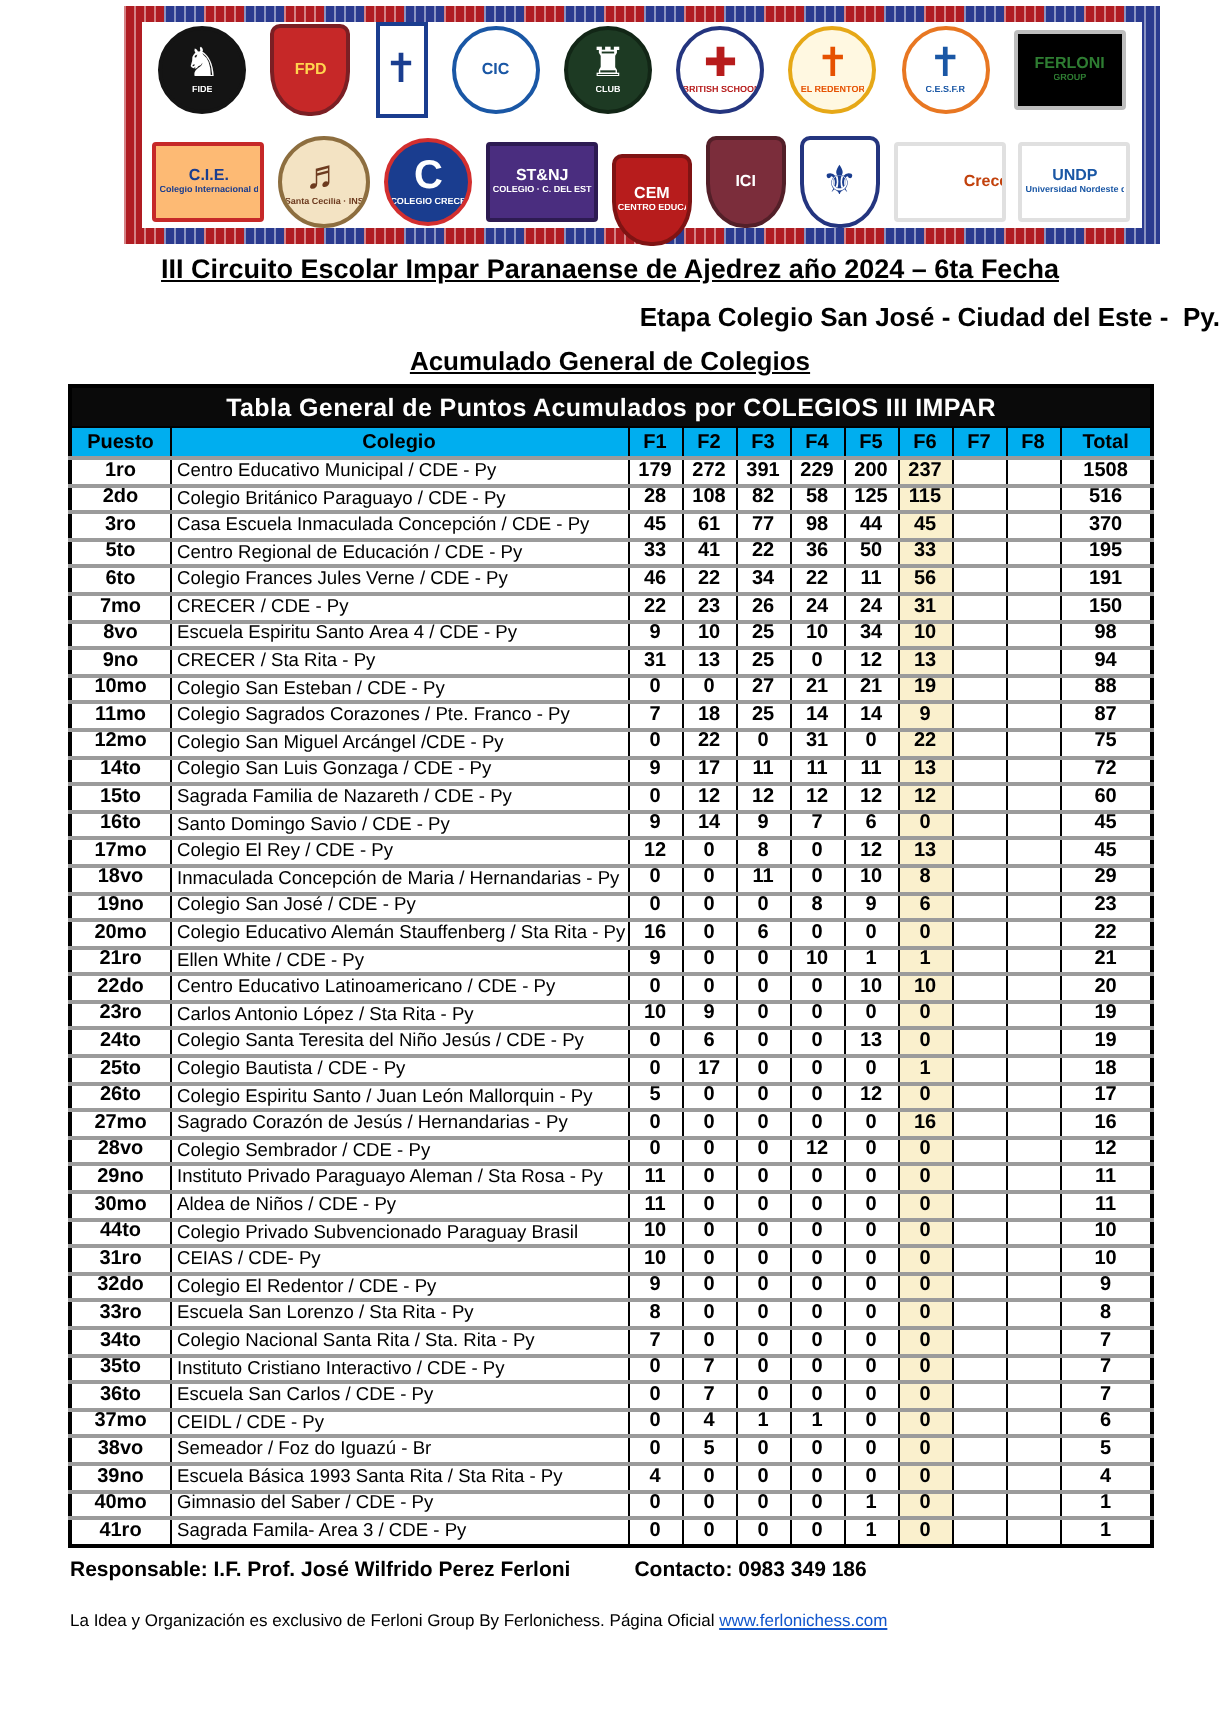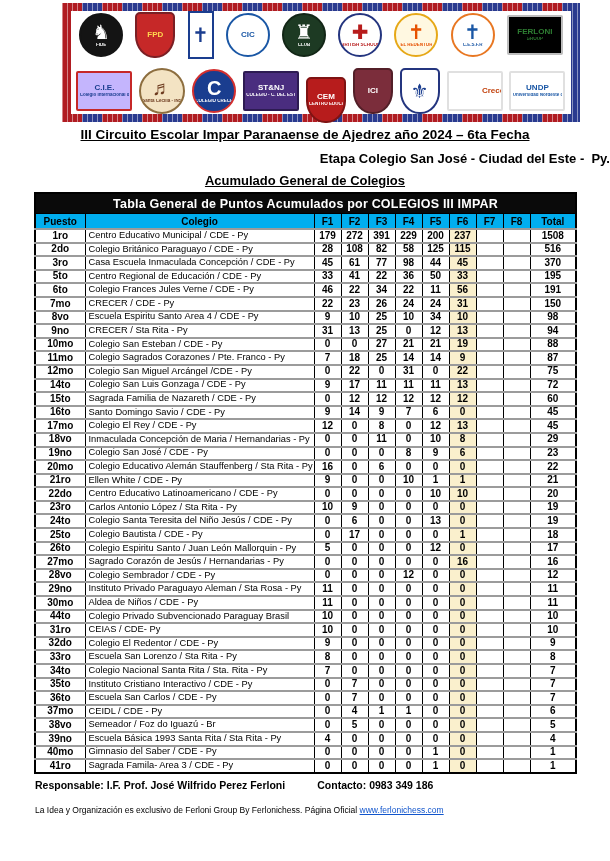--- a/index.html
+++ b/index.html
@@ -100,21 +100,21 @@
         <div class="logo circle" style="background: rgb(255, 255, 255); border-color: rgb(232, 119, 34); color: rgb(26, 87, 165);">
           <div class="glyph big">✝</div>
           <div class="cap">C.E.S.F.R</div>
         </div>
         <div class="logo rect" style="background: #000000; border-color: rgb(189, 189, 189); color: rgb(46, 125, 50);">
           <div class="glyph">FERLONI</div>
           <div class="cap">GROUP</div>
         </div>
       </div>
     <div class="logo-row" id="logo-row-2">
-        <div class="logo rect" style="background: #c4b5fd; border-color: rgb(198, 40, 40); color: rgb(26, 61, 143);">
+        <div class="logo rect" style="background: #fdba74; border-color: rgb(198, 40, 40); color: rgb(26, 61, 143);">
           <div class="glyph">C.I.E.</div>
           <div class="cap">Colegio Internacional del Este</div>
         </div>
         <div class="logo seal" style="background: rgb(243, 227, 195); border-color: rgb(141, 110, 63); color: rgb(109, 59, 31);">
           <div class="glyph big">♬</div>
           <div class="cap">Santa Cecilia · INSTITUTO PRIVADO</div>
         </div>
         <div class="logo circle" style="background: rgb(26, 61, 143); border-color: rgb(211, 47, 47); color: rgb(255, 255, 255);">
           <div class="glyph big">C</div>
           <div class="cap">COLEGIO CRECER CIUDAD DEL ESTE</div>

